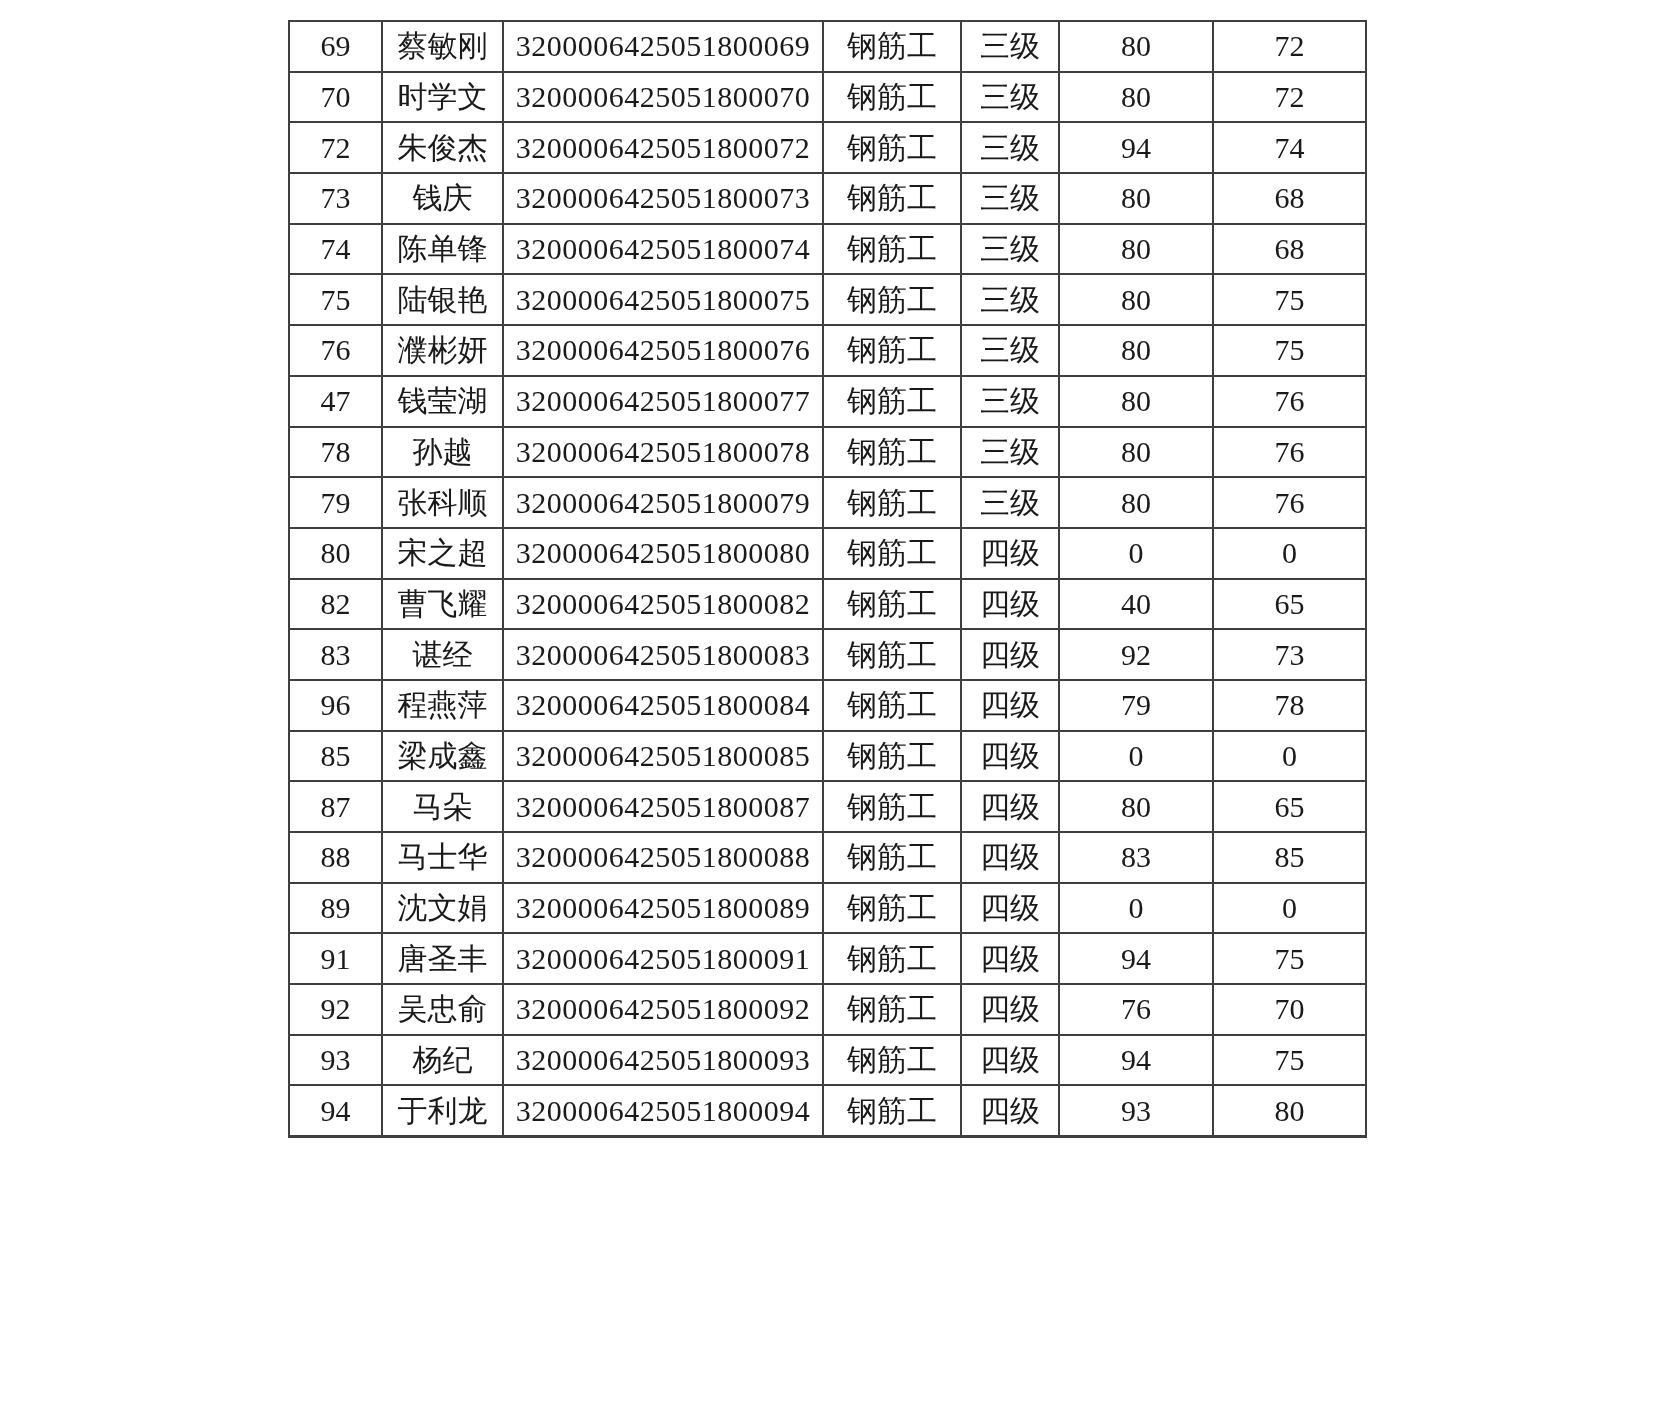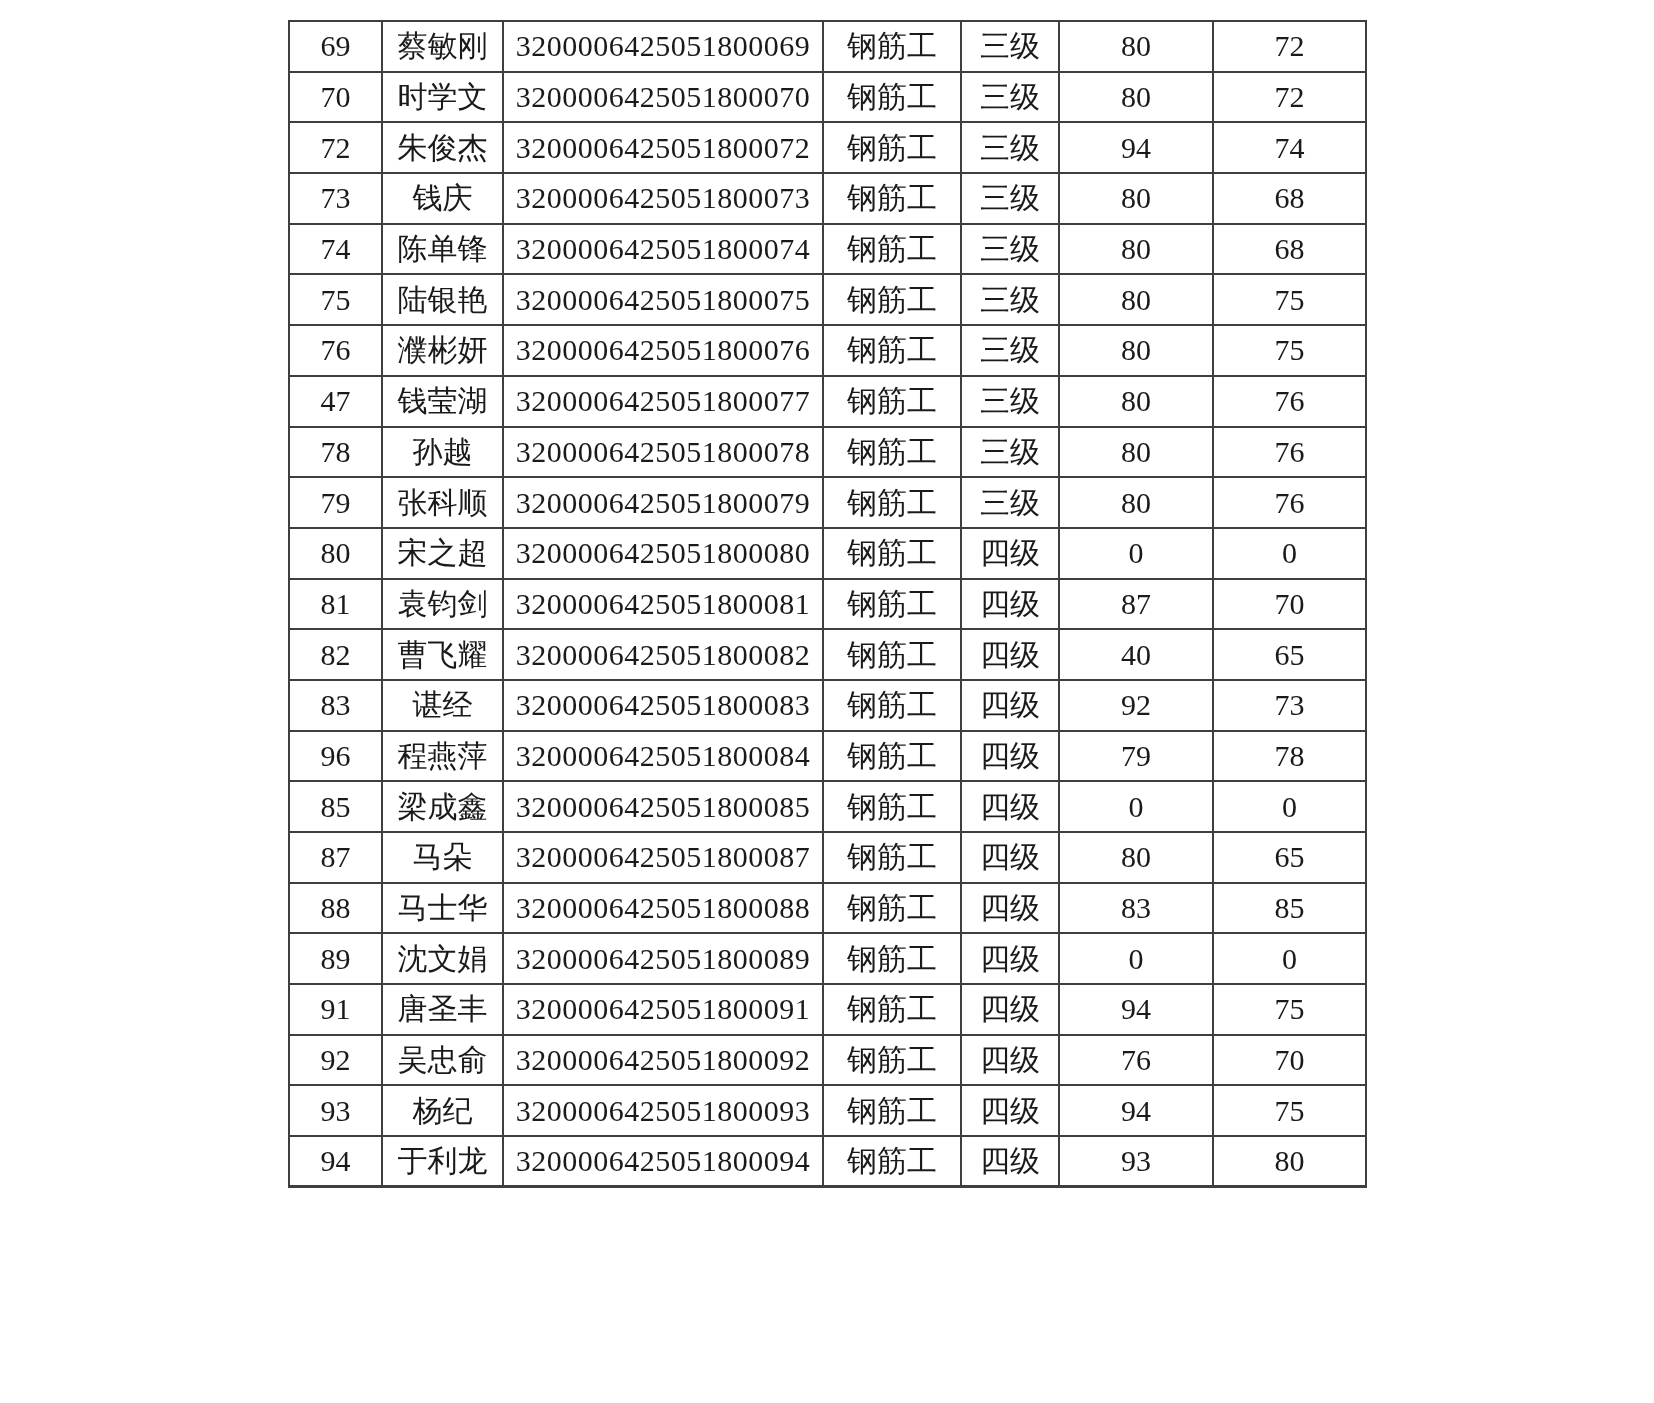--- a/index.html
+++ b/index.html
@@ -155,29 +155,20 @@
         <tr>
     <td>80</td>
     <td>宋之超</td>
     <td class="id-cell">3200006425051800080</td>
     <td>钢筋工</td>
     <td>四级</td>
     <td>0</td>
     <td>0</td>
   </tr>
         <tr>
-    <td>81</td>
-    <td>袁钧剑</td>
-    <td class="id-cell">3200006425051800081</td>
-    <td>钢筋工</td>
-    <td>四级</td>
-    <td>87</td>
-    <td>70</td>
-  </tr>
-        <tr>
     <td>82</td>
     <td>曹飞耀</td>
     <td class="id-cell">3200006425051800082</td>
     <td>钢筋工</td>
     <td>四级</td>
     <td>40</td>
     <td>65</td>
   </tr>
         <tr>
     <td>83</td>

